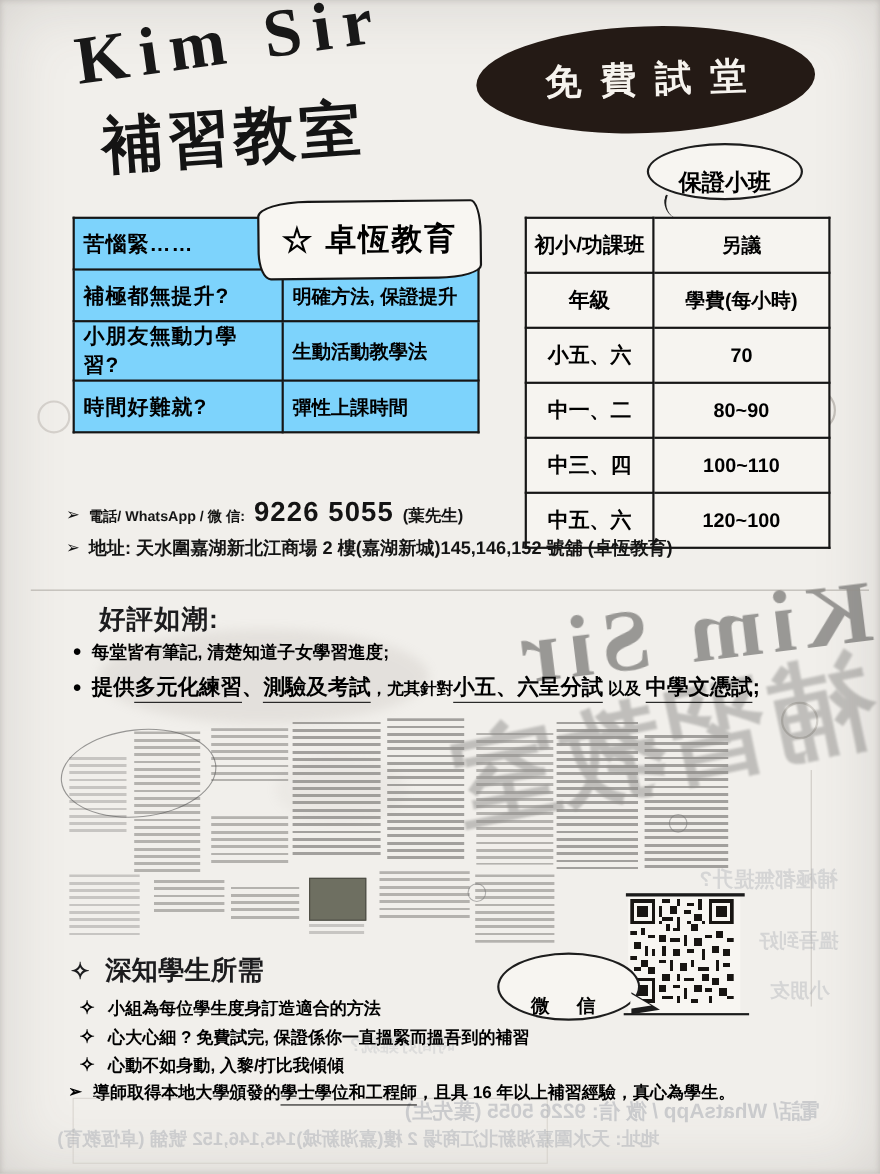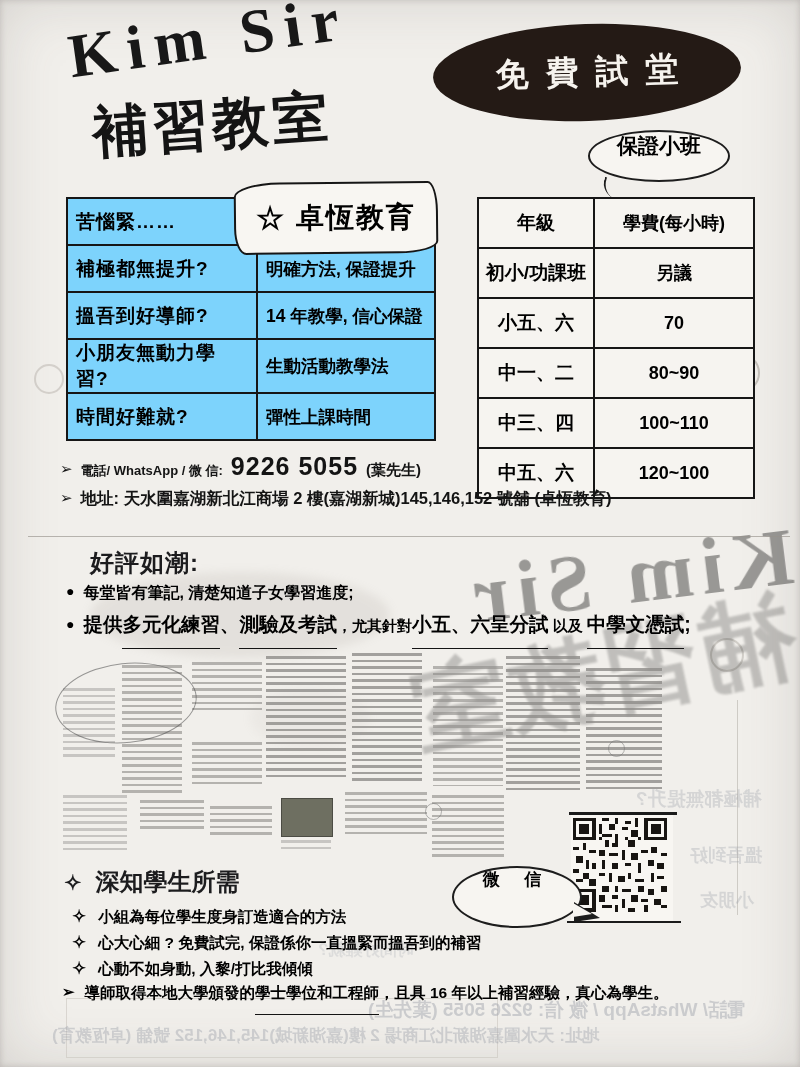--- a/index.html
+++ b/index.html
@@ -11,21 +11,21 @@
 
   
   .title-en{left:64px;top:22px;font-family:"Liberation Serif",serif;font-weight:bold;
             font-size:62px;letter-spacing:10px;transform:rotate(-8deg);transform-origin:left top;color:#181818;}
   .title-zh{left:90px;top:96px;font-weight:bold;font-size:56px;letter-spacing:4px;
             transform:rotate(-4deg);transform-origin:left top;color:#141414;}
   .free-badge{left:433px;top:24px;width:308px;height:97px;background:#241a15;border-radius:50%;
               transform:rotate(-2deg);display:flex;align-items:center;justify-content:center;}
   .free-badge span{color:#f6f3ee;font-size:33px;font-weight:bold;letter-spacing:17px;padding-left:17px;}
   .bubble{background:#f7f5f1;border:2.5px solid #1d1d1d;border-radius:50%;
-          display:flex;align-items:flex-start;justify-content:center;}
+          display:flex;align-items:flex-end;justify-content:center;}
   .bubble-small-class{left:588px;top:130px;width:138px;height:48px;font-size:21px;font-weight:600;}
   .bubble-small-class::after{content:'';position:absolute;left:12px;bottom:-17px;width:16px;height:18px;
           border-left:2.5px solid #1d1d1d;border-radius:0 0 0 90%;transform:rotate(18deg);}
 
   
   table{border-collapse:collapse;}
   .qa-table{left:66px;top:197px;}
   .qa-table td{border:2.5px solid #161616;background:#7dd3fc;height:45px;padding:0 8px;}
   .qa-table .q{width:172px;font-size:19px;font-weight:600;letter-spacing:1px;}
   .qa-table .a{width:160px;font-size:17.5px;font-weight:600;}
@@ -47,21 +47,21 @@
 
   .fold-line{left:28px;top:536px;width:762px;height:1px;background:#96928c;opacity:.65;}
 
   
   .rev-head{left:66px;top:547px;font-size:24px;font-weight:600;letter-spacing:1px;margin-left:24px;}
   .rev-li{left:66px;display:flex;align-items:baseline;gap:9px;}
   .dot{font-size:14px;position:relative;top:-2px;}
   .rev-t{font-size:16px;font-weight:600;}
   .seg-big{font-size:19.5px;font-weight:700;}
   .seg-sm{font-size:15px;font-weight:600;}
-  .u{border-bottom:1.6px solid #141414;padding-bottom:13px;margin-top:37px;}
+  .u{border-bottom:1.6px solid #141414;padding-bottom:2px;margin-top:37px;}
 
   
   .mirror{transform:scaleX(-1);color:#979ca6;}
   .wm1{left:414px;top:534px;width:380px;font-family:"Liberation Serif",serif;font-weight:bold;font-size:80px;
        letter-spacing:8px;opacity:.36;transform:scaleX(-1) rotate(7deg);filter:blur(.6px);}
   .wm2{left:398px;top:612px;width:400px;font-weight:bold;font-size:96px;letter-spacing:2px;
        opacity:.20;transform:scaleX(-1) rotate(12deg);filter:blur(.8px);}
   .bt{position:absolute;opacity:.42;filter:blur(.5px);white-space:nowrap;font-weight:600;}
   .snip{opacity:.3;filter:blur(.6px);font-weight:600;}
 
@@ -130,46 +130,42 @@
     <tbody>
         <tr>
       <td class="q">苦惱緊……</td>
       <td class="a"></td>
     </tr>
     <tr>
       <td class="q">補極都無提升?</td>
       <td class="a">明確方法, 保證提升</td>
     </tr>
     <tr>
-      <td class="q">搵吾到好導師?</td>
-      <td class="a">14 年教學, 信心保證</td>
-    </tr>
-    <tr>
       <td class="q">小朋友無動力學習?</td>
       <td class="a">生動活動教學法</td>
     </tr>
     <tr>
       <td class="q">時間好難就?</td>
       <td class="a">彈性上課時間</td>
     </tr>
   </tbody>
     </table>
   <div class="abs banner">
     <span>☆ 卓恆教育</span>
   </div>
 
   <table class="abs fee-table">
     <tbody>
         <tr>
+      <td class="g">初小/功課班</td>
+      <td class="f">另議</td>
+    </tr>
+    <tr>
       <td class="g">年級</td>
       <td class="f">學費(每小時)</td>
-    </tr>
-    <tr>
-      <td class="g">初小/功課班</td>
-      <td class="f">另議</td>
     </tr>
     <tr>
       <td class="g">小五、六</td>
       <td class="f">70</td>
     </tr>
     <tr>
       <td class="g">中一、二</td>
       <td class="f">80~90</td>
     </tr>
     <tr>

